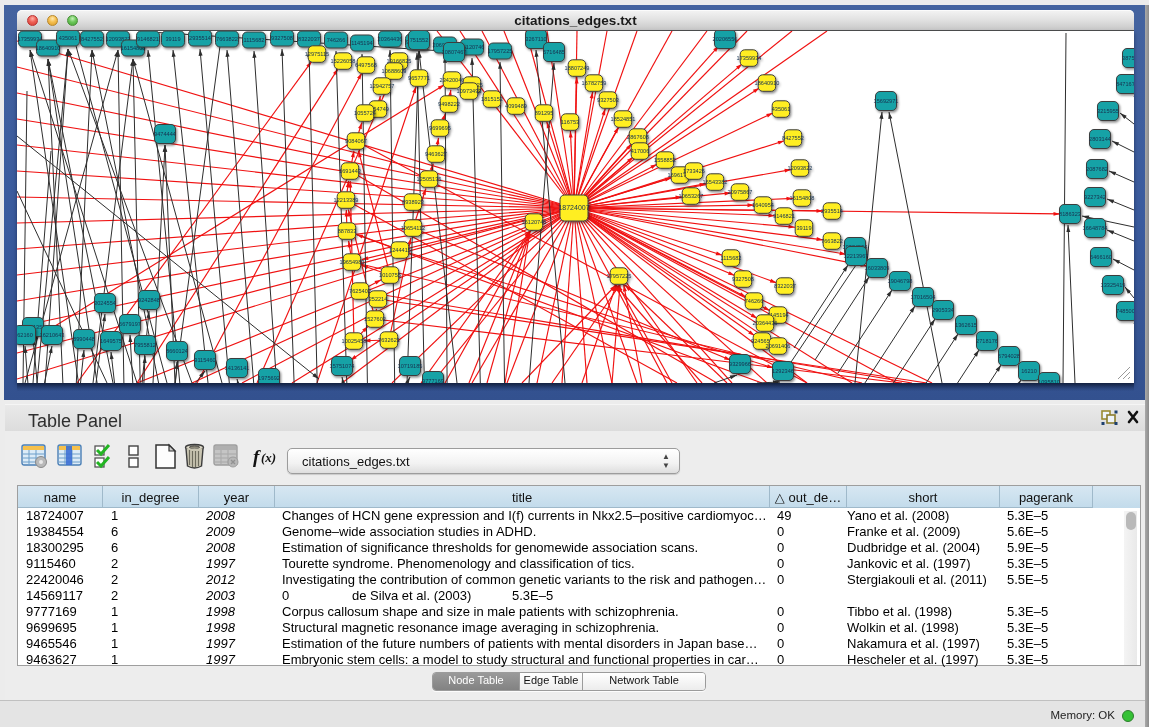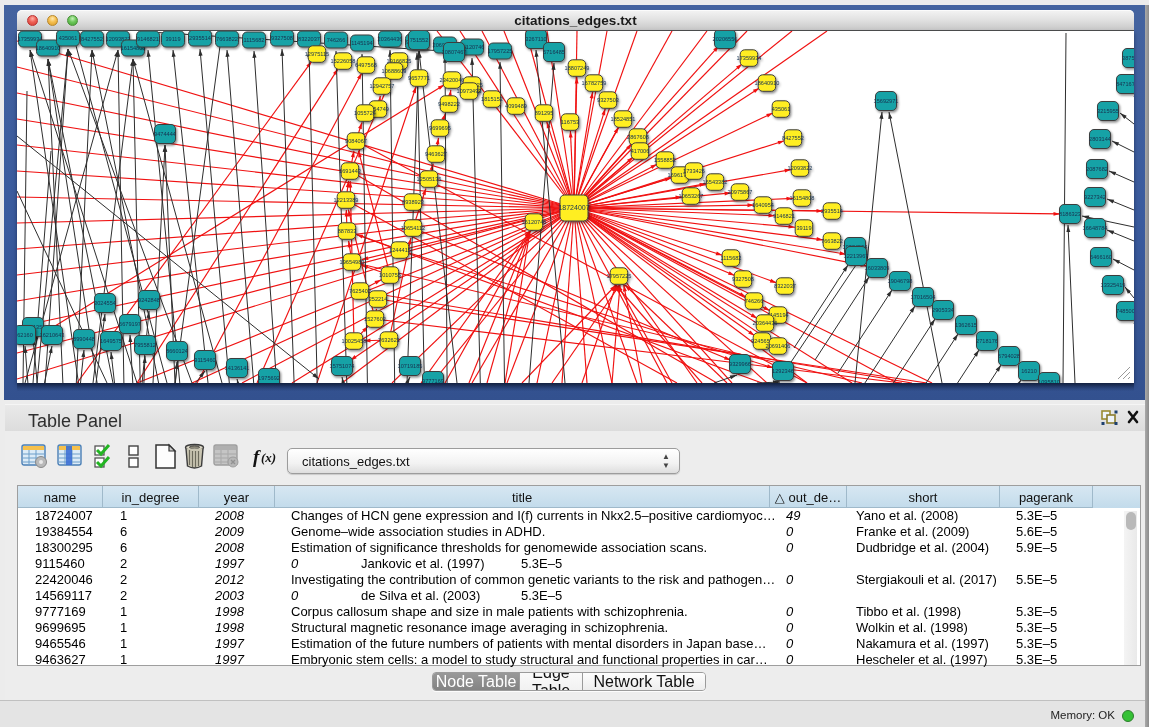--- a/index.html
+++ b/index.html
@@ -42,36 +42,36 @@
 .combo .ct { position:absolute; left:14px; top:5px; font-size:13px; color:#111; }
 .combo .arr { position:absolute; right:9px; top:4px; font-size:8px; color:#444; line-height:8.5px; text-align:center;}
 
 #tbl { position:absolute; left:12px; top:54px; width:1124px; height:181px;
   background:#fff; border:1px solid #9e9e9e; }
 #thead { position:absolute; left:0; top:0; width:1122px; height:22px; display:flex;
   background:linear-gradient(180deg,#d7e7f2,#c2dbeb);
   font-size:13px; color:#111; }
 #thead div { border-right:1px solid #9fb9ca; border-bottom:1px solid #9fb9ca;
   text-align:center; padding-top:4px; height:22px; }
-#rows { position:absolute; left:0; top:22px; width:1122px; font-size:13px; color:#000;padding-left:9px; }
+#rows { position:absolute; left:0; top:22px; width:1122px; font-size:13px; color:#000; }
 .r { display:flex; height:16px; line-height:16px; white-space:nowrap; }
 .r div { overflow:hidden; }
 .c0{width:85px; padding-left:8px;} .c1{width:96px; padding-left:8px;}
 .c2{width:76px; padding-left:7px;font-style:italic;} .c3{width:495px; padding-left:7px;}
-.c4{width:77px; padding-left:7px;font-style:italic;} .c5{width:153px; text-align:left;}
+.c4{width:77px; padding-left:7px;} .c5{width:153px; text-align:left;}
 .c6{width:93px; padding-left:7px;}
 
 #sbar { position:absolute; right:3px; top:25px; width:13px; height:154px;
   background:linear-gradient(90deg,#f4f4f4,#e9e9e9); }
 #sbar .thumb { position:absolute; left:1.5px; top:1px; width:10px; height:18px;
   border-radius:5px; background:#b9b9b9; }
 
 #tabs { position:absolute; left:427px; top:241px; height:19px; display:flex;
   border:1px solid #9b9b9b; border-radius:4px; overflow:hidden;
-  box-shadow:0 1px 0 rgba(255,255,255,.8); font-size:16px;align-items:center; }
+  box-shadow:0 1px 0 rgba(255,255,255,.8); font-size:11px; }
 #tabs div { padding-top:1px; text-align:center; background:linear-gradient(180deg,#fff,#ececec); color:#111; border-right:1px solid #9b9b9b;}
 #tabs div:last-child { border-right:none; }
 #tabs div.sel { background:linear-gradient(180deg,#9a9a9a,#828282); color:#fff; }
 
 #statusbar { position:absolute; left:0px; top:700px; width:1145px; height:33px;
   background:#e4e4e4; border-top:1px solid #c0c0c0; }
 #statusbar .mem { position:absolute; right:30px; top:8px; font-size:11.5px; color:#222; }
 #statusbar .dot { position:absolute; right:11px; top:9px; width:12px; height:12px;
   border-radius:50%; background:#35c135; border:1.5px solid #2e7d2e; }
 
@@ -1142,31 +1142,32 @@
           <div class="c2">2008</div>
           <div class="c3">Estimation of significance thresholds for genomewide association scans.</div>
           <div class="c4">0</div>
           <div class="c5">Dudbridge et al. (2004)</div>
           <div class="c6">5.9E–5</div>
         </div>
       <div class="r">
           <div class="c0">9115460</div>
           <div class="c1">2</div>
           <div class="c2">1997</div>
+          <div class="c3">Tourette syndrome. Phenomenology and classification of tics.</div>
           <div class="c4">0</div>
           <div class="c5">Jankovic et al. (1997)</div>
           <div class="c6">5.3E–5</div>
         </div>
       <div class="r">
           <div class="c0">22420046</div>
           <div class="c1">2</div>
           <div class="c2">2012</div>
           <div class="c3">Investigating the contribution of common genetic variants to the risk and pathogen…</div>
           <div class="c4">0</div>
-          <div class="c5">Stergiakouli et al. (2017)</div>
+          <div class="c5">Stergiakouli et al. (2011)</div>
           <div class="c6">5.5E–5</div>
         </div>
       <div class="r">
           <div class="c0">14569117</div>
           <div class="c1">2</div>
           <div class="c2">2003</div>
           <div class="c4">0</div>
           <div class="c5">de Silva et al. (2003)</div>
           <div class="c6">5.3E–5</div>
         </div>

